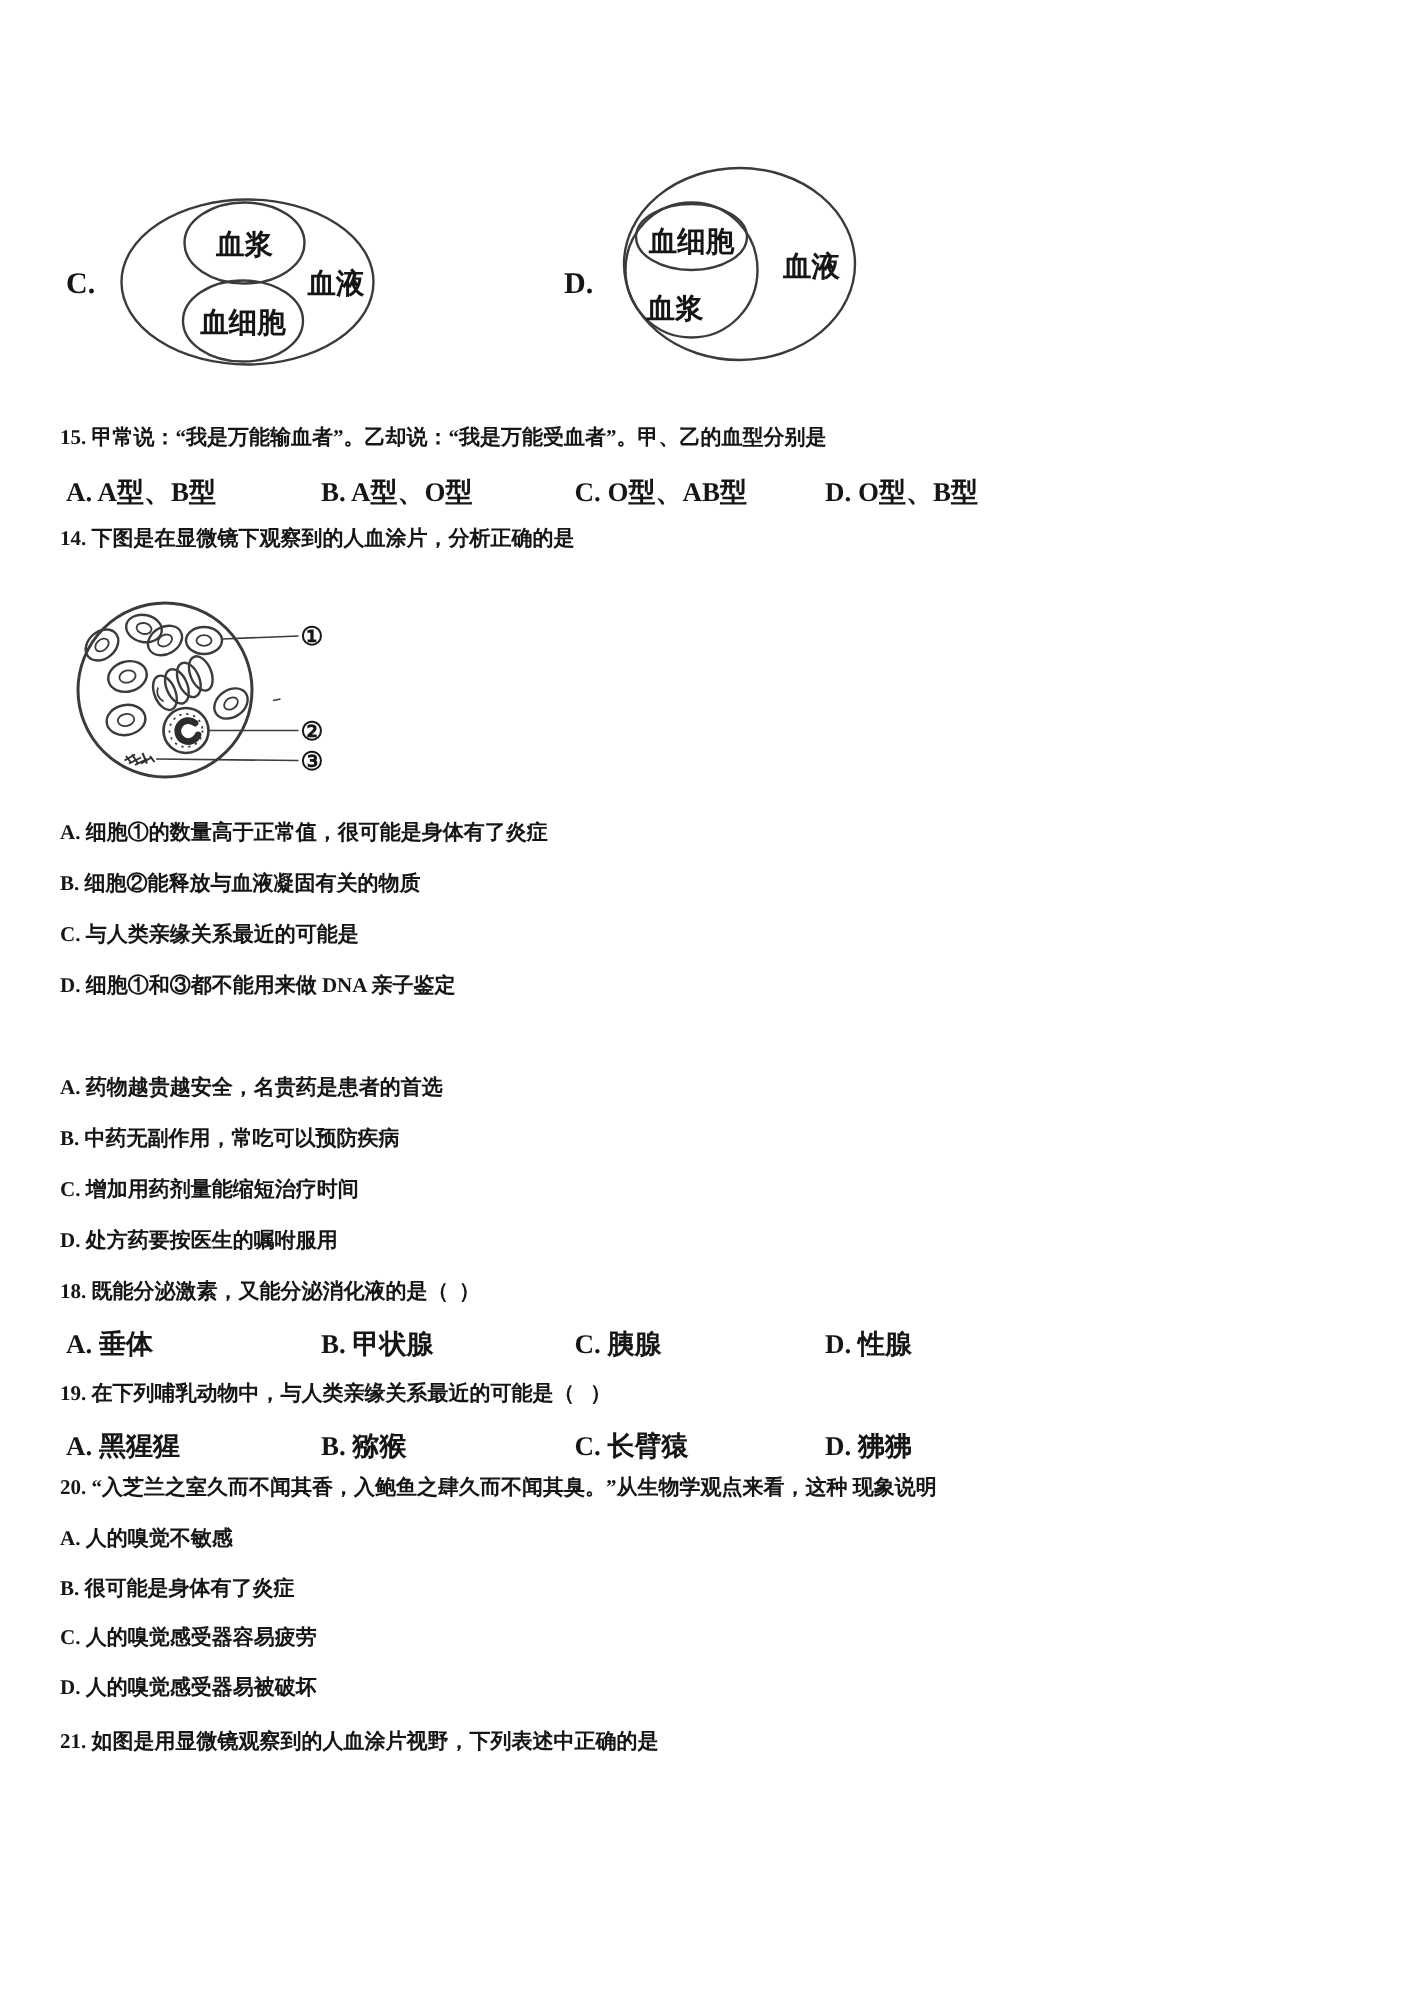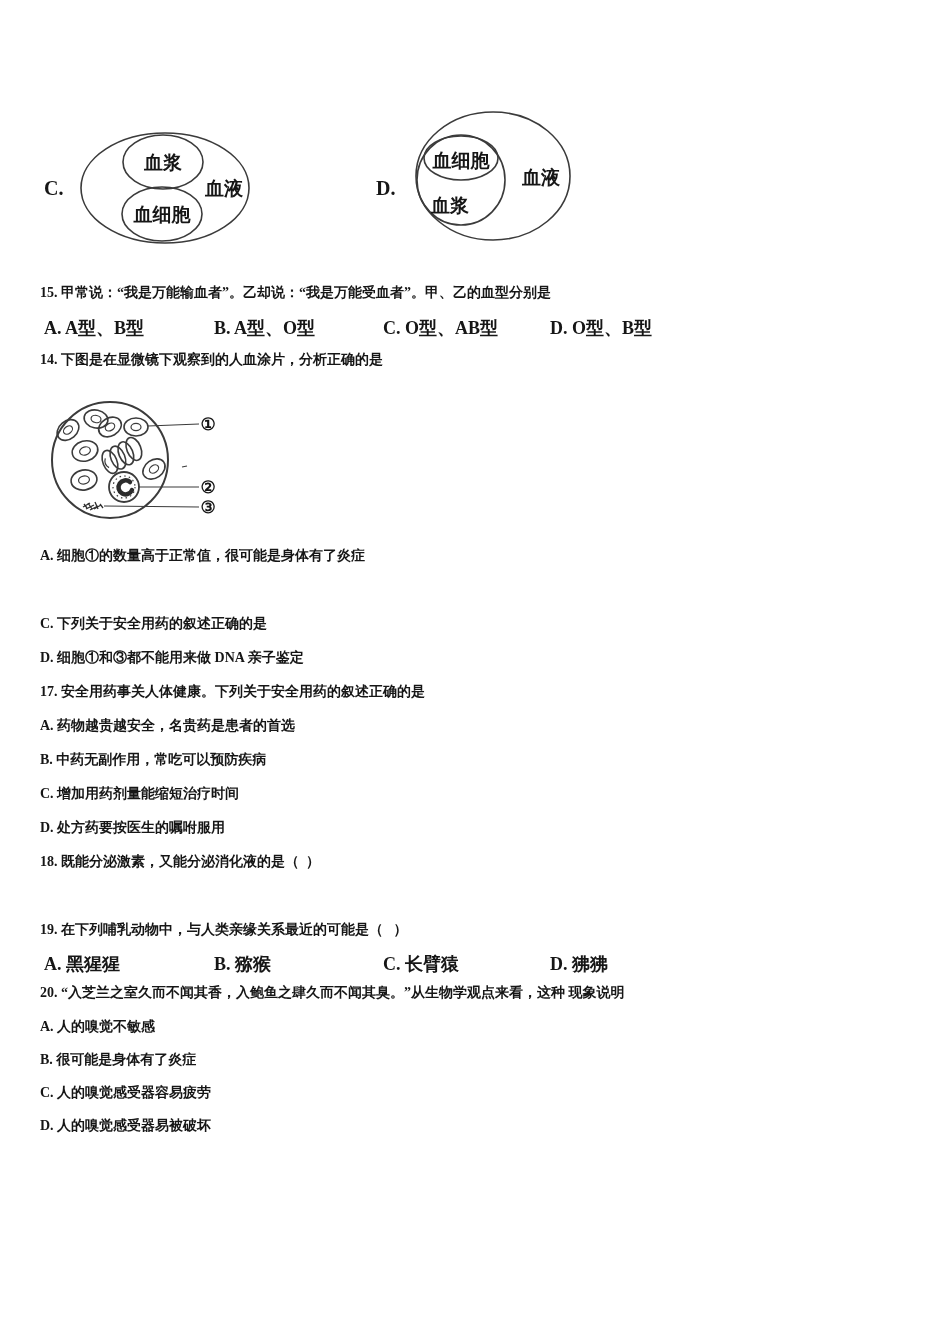--- a/index.html
+++ b/index.html
@@ -146,39 +146,46 @@
       <line x1="64" y1="111" x2="159" y2="112"></line>
       <line x1="142" y1="72" x2="147" y2="71"></line>
     </g>
 
     <text class="callout" x="168" y="35" text-anchor="middle">①</text>
     <text class="callout" x="168" y="98" text-anchor="middle">②</text>
     <text class="callout" x="168" y="118" text-anchor="middle">③</text>
   </svg>
 
   <div class="line" style="top:544px">A. 细胞①的数量高于正常值，很可能是身体有了炎症</div>
-  <div class="line" style="top:612px">C. 下列关于安全用药的叙述正确的是</div>
+  <div class="line" style="top:578px">B. 细胞②能释放与血液凝固有关的物质</div>
+  <div class="line" style="top:612px">C. 与人类亲缘关系最近的可能是</div>
   <div class="line" style="top:646px">D. 细胞①和③都不能用来做 DNA 亲子鉴定</div>
 
-  <div class="line" style="top:680px">17. 安全用药事关人体健康。下列关于安全用药的叙述正确的是</div>
   <div class="line" style="top:714px">A. 药物越贵越安全，名贵药是患者的首选</div>
   <div class="line" style="top:748px">B. 中药无副作用，常吃可以预防疾病</div>
   <div class="line" style="top:782px">C. 增加用药剂量能缩短治疗时间</div>
   <div class="line" style="top:816px">D. 处方药要按医生的嘱咐服用</div>
 
   <div class="line" style="top:850px">18. 既能分泌激素，又能分泌消化液的是（  ）</div>
+  <div class="optrow" style="top:884px">
+    <span style="left:44px">A. 垂体</span>
+    <span style="left:214px">B. 甲状腺</span>
+    <span style="left:383px">C. 胰腺</span>
+    <span style="left:550px">D. 性腺</span>
+  </div>
 
   <div class="line" style="top:918px">19. 在下列哺乳动物中，与人类亲缘关系最近的可能是（   ）</div>
   <div class="optrow" style="top:952px">
     <span style="left:44px">A. 黑猩猩</span>
     <span style="left:214px">B. 猕猴</span>
     <span style="left:383px">C. 长臂猿</span>
     <span style="left:550px">D. 狒狒</span>
   </div>
 
   <div class="line" style="top:981px">20. “入芝兰之室久而不闻其香，入鲍鱼之肆久而不闻其臭。”从生物学观点来看，这种 现象说明</div>
   <div class="line" style="top:1015px">A. 人的嗅觉不敏感</div>
   <div class="line" style="top:1048px">B. 很可能是身体有了炎症</div>
   <div class="line" style="top:1081px">C. 人的嗅觉感受器容易疲劳</div>
   <div class="line" style="top:1114px">D. 人的嗅觉感受器易被破坏</div>
 
+  <div class="line" style="top:1150px">21. 如图是用显微镜观察到的人血涂片视野，下列表述中正确的是</div>
 
 </div>
 
 </body></html>

